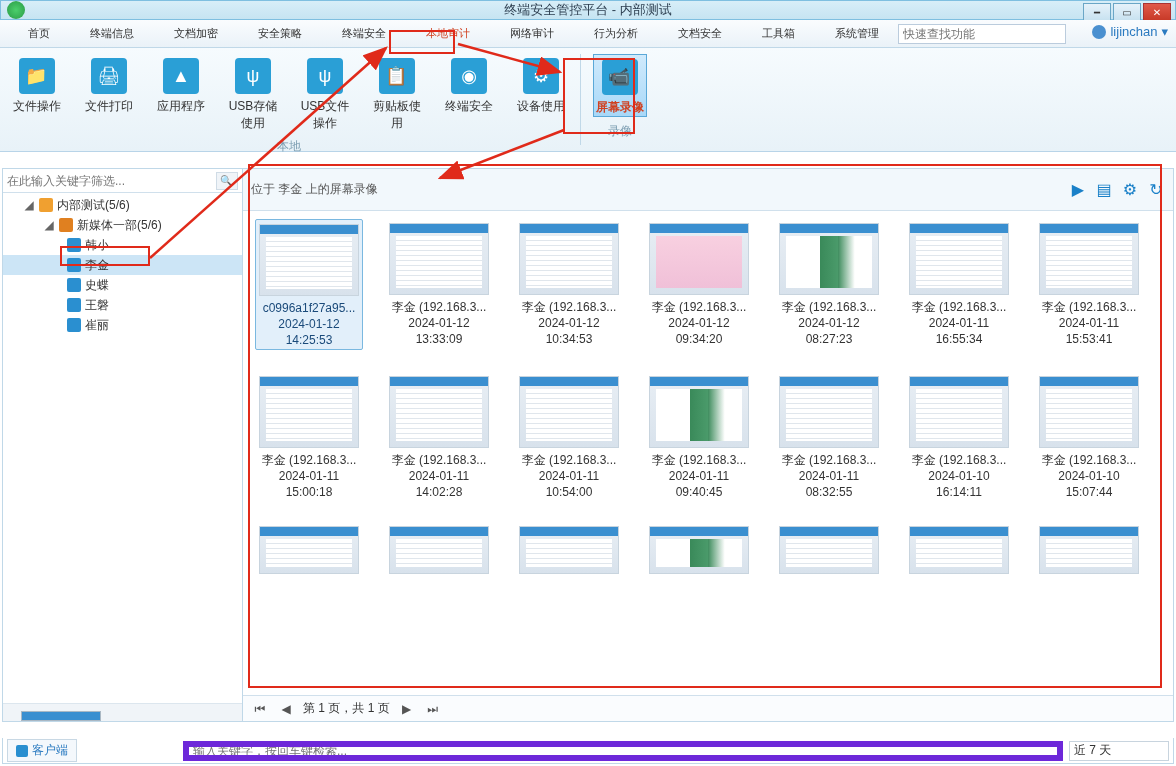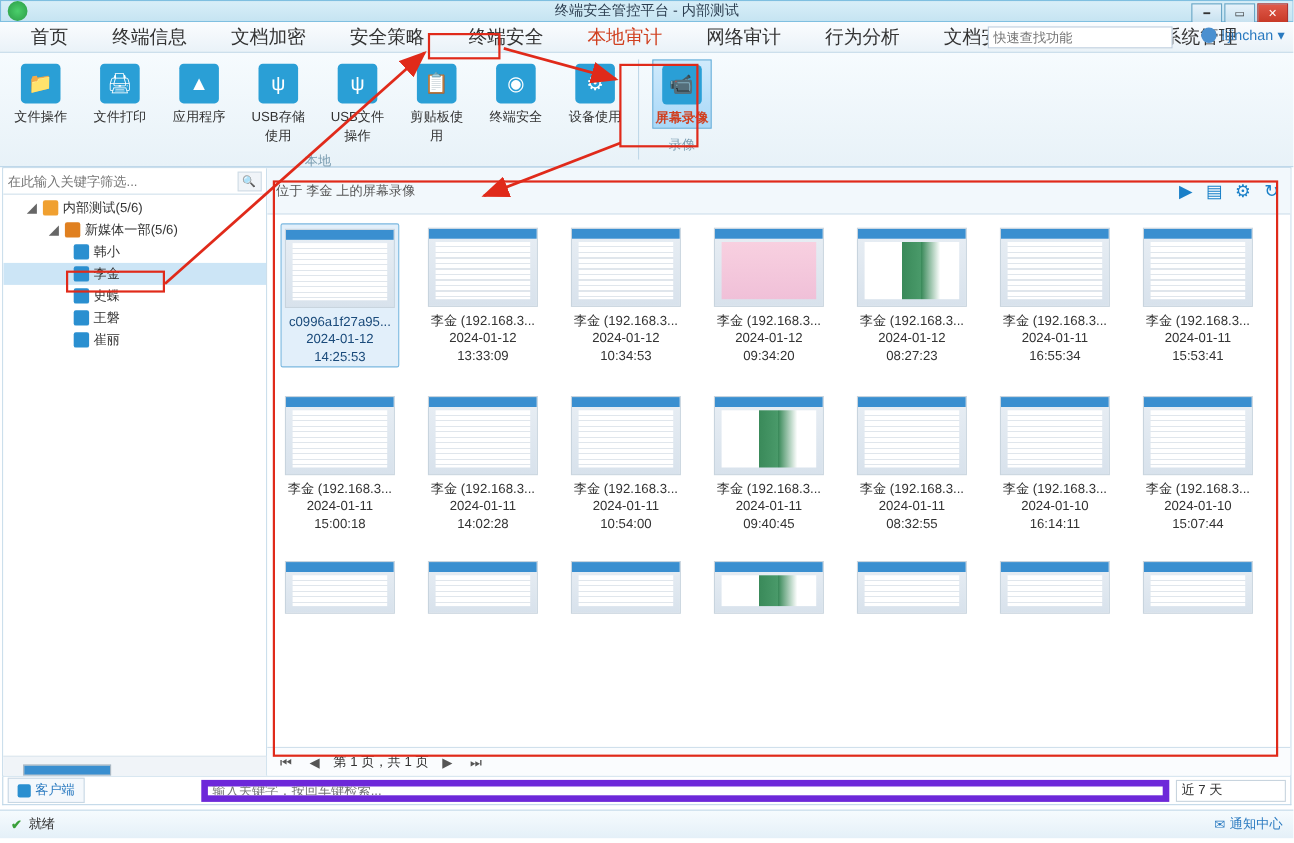--- a/index.html
+++ b/index.html
@@ -8,38 +8,38 @@
   
   .title-bar { height: 20px; background: linear-gradient(#d8eef8, #c6e4f2); border: 1px solid #7fbfe0; display: flex; align-items: center; position: relative; }
   .title-bar .app-icon { width: 18px; height: 18px; margin-left: 6px; background: radial-gradient(#4bcf6b, #2a9a46); border-radius: 50%; display: inline-block; }
   .title-bar .title { position: absolute; left: 50%; transform: translateX(-50%); font-size: 13px; color: #2c3e50; }
   .win-controls { position: absolute; right: 4px; top: 2px; display: flex; gap: 2px; }
   .win-btn { width: 28px; height: 18px; border: 1px solid #6aa6c6; background: linear-gradient(#e6f2fa,#c8e2f0); font-size: 10px; display:flex;align-items:center;justify-content:center; }
   .win-btn.close { background: linear-gradient(#e05a4a,#c83a28); color:#fff; border-color:#a33; }
   
   
   .menu-bar { height: 28px; background: linear-gradient(#fafcfe,#eaf2f8); border-bottom: 1px solid #c0d8e8; display:flex; align-items:center; padding: 0 20px; gap: 24px; position: relative; }
-  .menu-item { font-size: 17px; color: #333; padding: 4px 8px; cursor: pointer; }
+  .menu-item { font-size: 11px; color: #333; padding: 4px 8px; cursor: pointer; }
   .menu-item.active { color: #d04020; }
   .search-box { position: absolute; right: 110px; top: 4px; width: 168px; height: 20px; border: 1px solid #bcd; background:#fff; padding: 4px 4px; font-size:12px; color:#999; }
   .user-box { position: absolute; right: 8px; top: 4px; color: #2a7ac0; font-size: 13px; display:flex; align-items:center; gap:4px; }
   .user-box .avatar-icon { width:14px; height:14px; background:#4a90d0; border-radius:50%; display:inline-block; }
   
   
   .ribbon { height: 104px; background: linear-gradient(#f6fbfe,#e8f2f8); border-bottom: 1px solid #b8d4e8; display:flex; }
   .ribbon-group { padding: 6px 10px 0 10px; display:flex; flex-direction:column; align-items:center; }
   .ribbon-row { display:flex; gap: 18px; }
   .ribbon-btn { display:flex; flex-direction:column; align-items:center; gap:4px; width: 54px; cursor:pointer; font-size:12px; color:#333; text-align:center; padding-top:4px; }
   .ribbon-btn .ricon { width:36px; height:36px; background:#2a9fd6; border-radius:4px; display:flex;align-items:center;justify-content:center; color:#fff; font-size:18px; }
   .ribbon-btn.selected { background: linear-gradient(#d0eafc,#a8d8f8); border:1px solid #5aa8d8; }
   .ribbon-btn.selected .lbl { color:#d04020; font-weight:bold; }
   .ribbon-group-label { font-size:12px; color:#7a9cb0; margin-top:6px; }
   
   
-  .main-area { display:flex; height: 554px; border: 1px solid #c0d8e8; margin: 0 2px; }
+  .main-area { display:flex; height: 554px; border: 1px solid #c0d8e8; margin: 16px 2px; }
   
   .sidebar { width: 240px; border-right: 1px solid #c0d8e8; display:flex; flex-direction:column; background:#fff; }
   .side-search { height: 24px; border-bottom: 1px solid #d0e0ec; display:flex; align-items:center; padding:0 4px; }
   .side-search input { flex:1; border:none; outline:none; font-size:12px; color:#666; }
   .side-search .filter-icon { width:22px; height:18px; background:#f0f4f8; border:1px solid #d0dce6; display:flex;align-items:center;justify-content:center; font-size:10px; }
   .tree { flex:1; overflow:auto; padding:2px 0; font-size:12px; }
   .tree-node { display:flex; align-items:center; height:20px; padding-left: 4px; gap:4px; }
   .tree-node .exp { width:12px; text-align:center; color:#666; }
   .tree-node .nicon { width:14px; height:14px; display:inline-block; }
   .nicon.org { background: #f0a030; border-radius:2px; }

